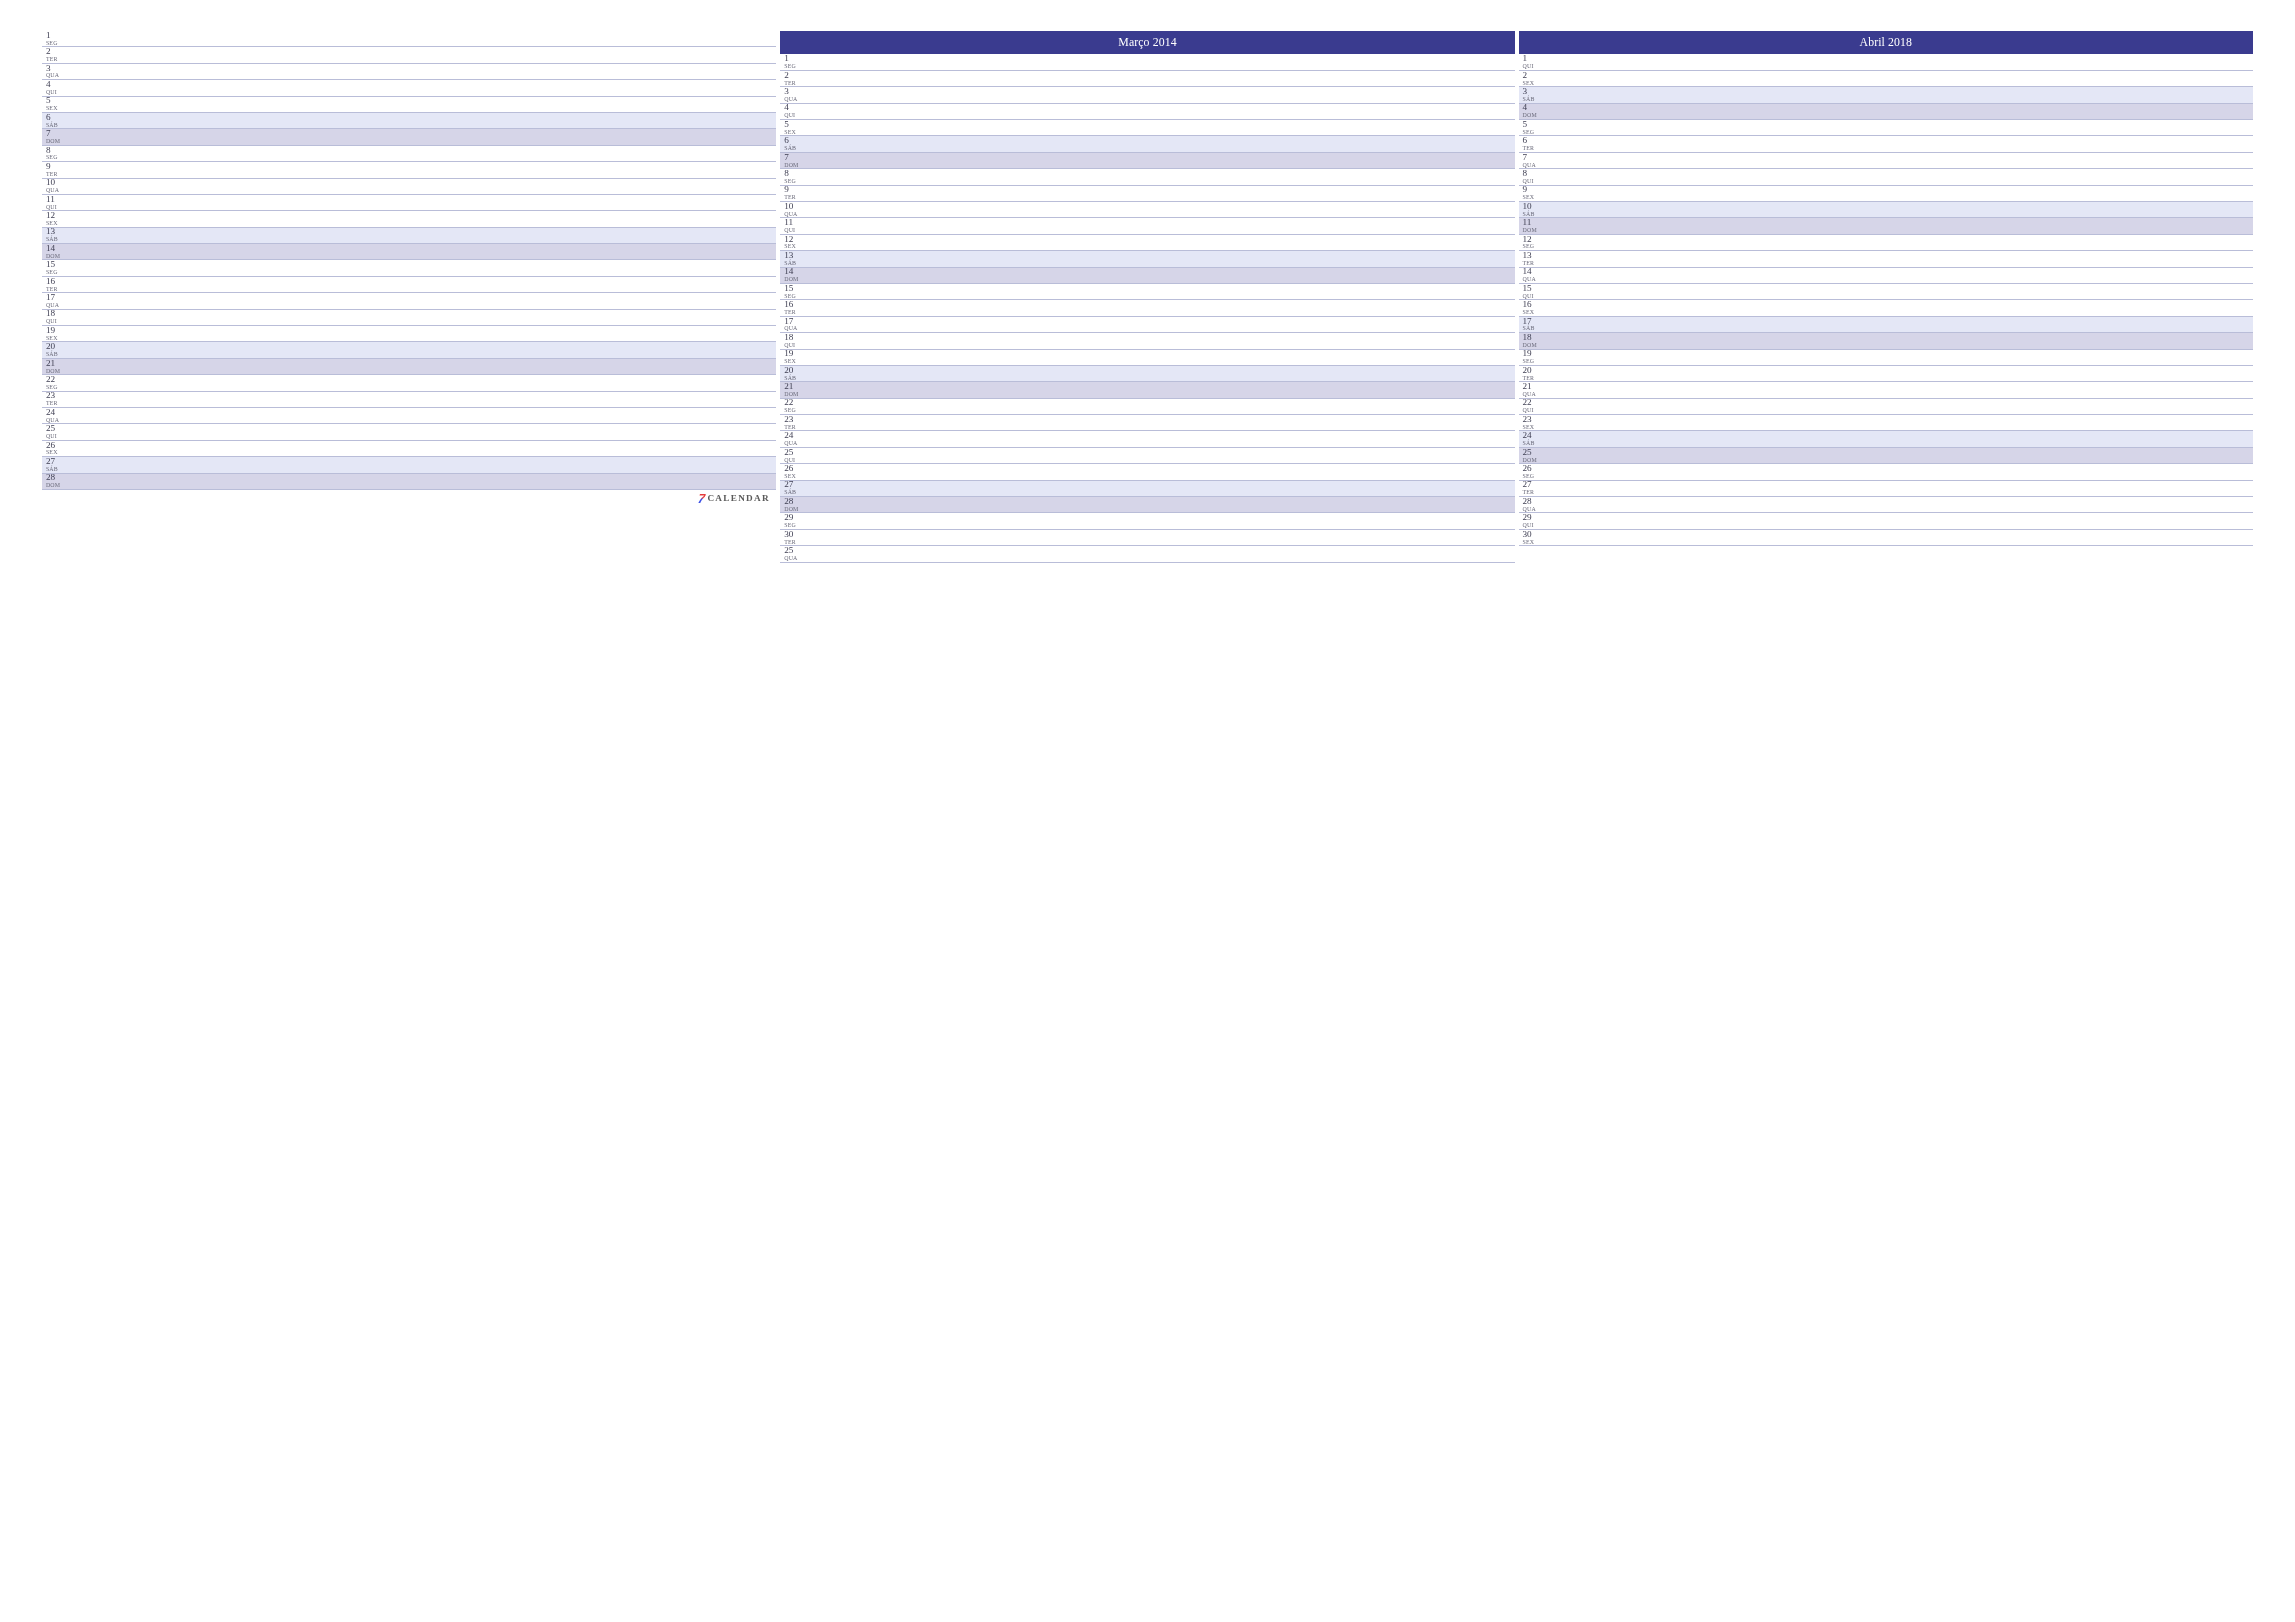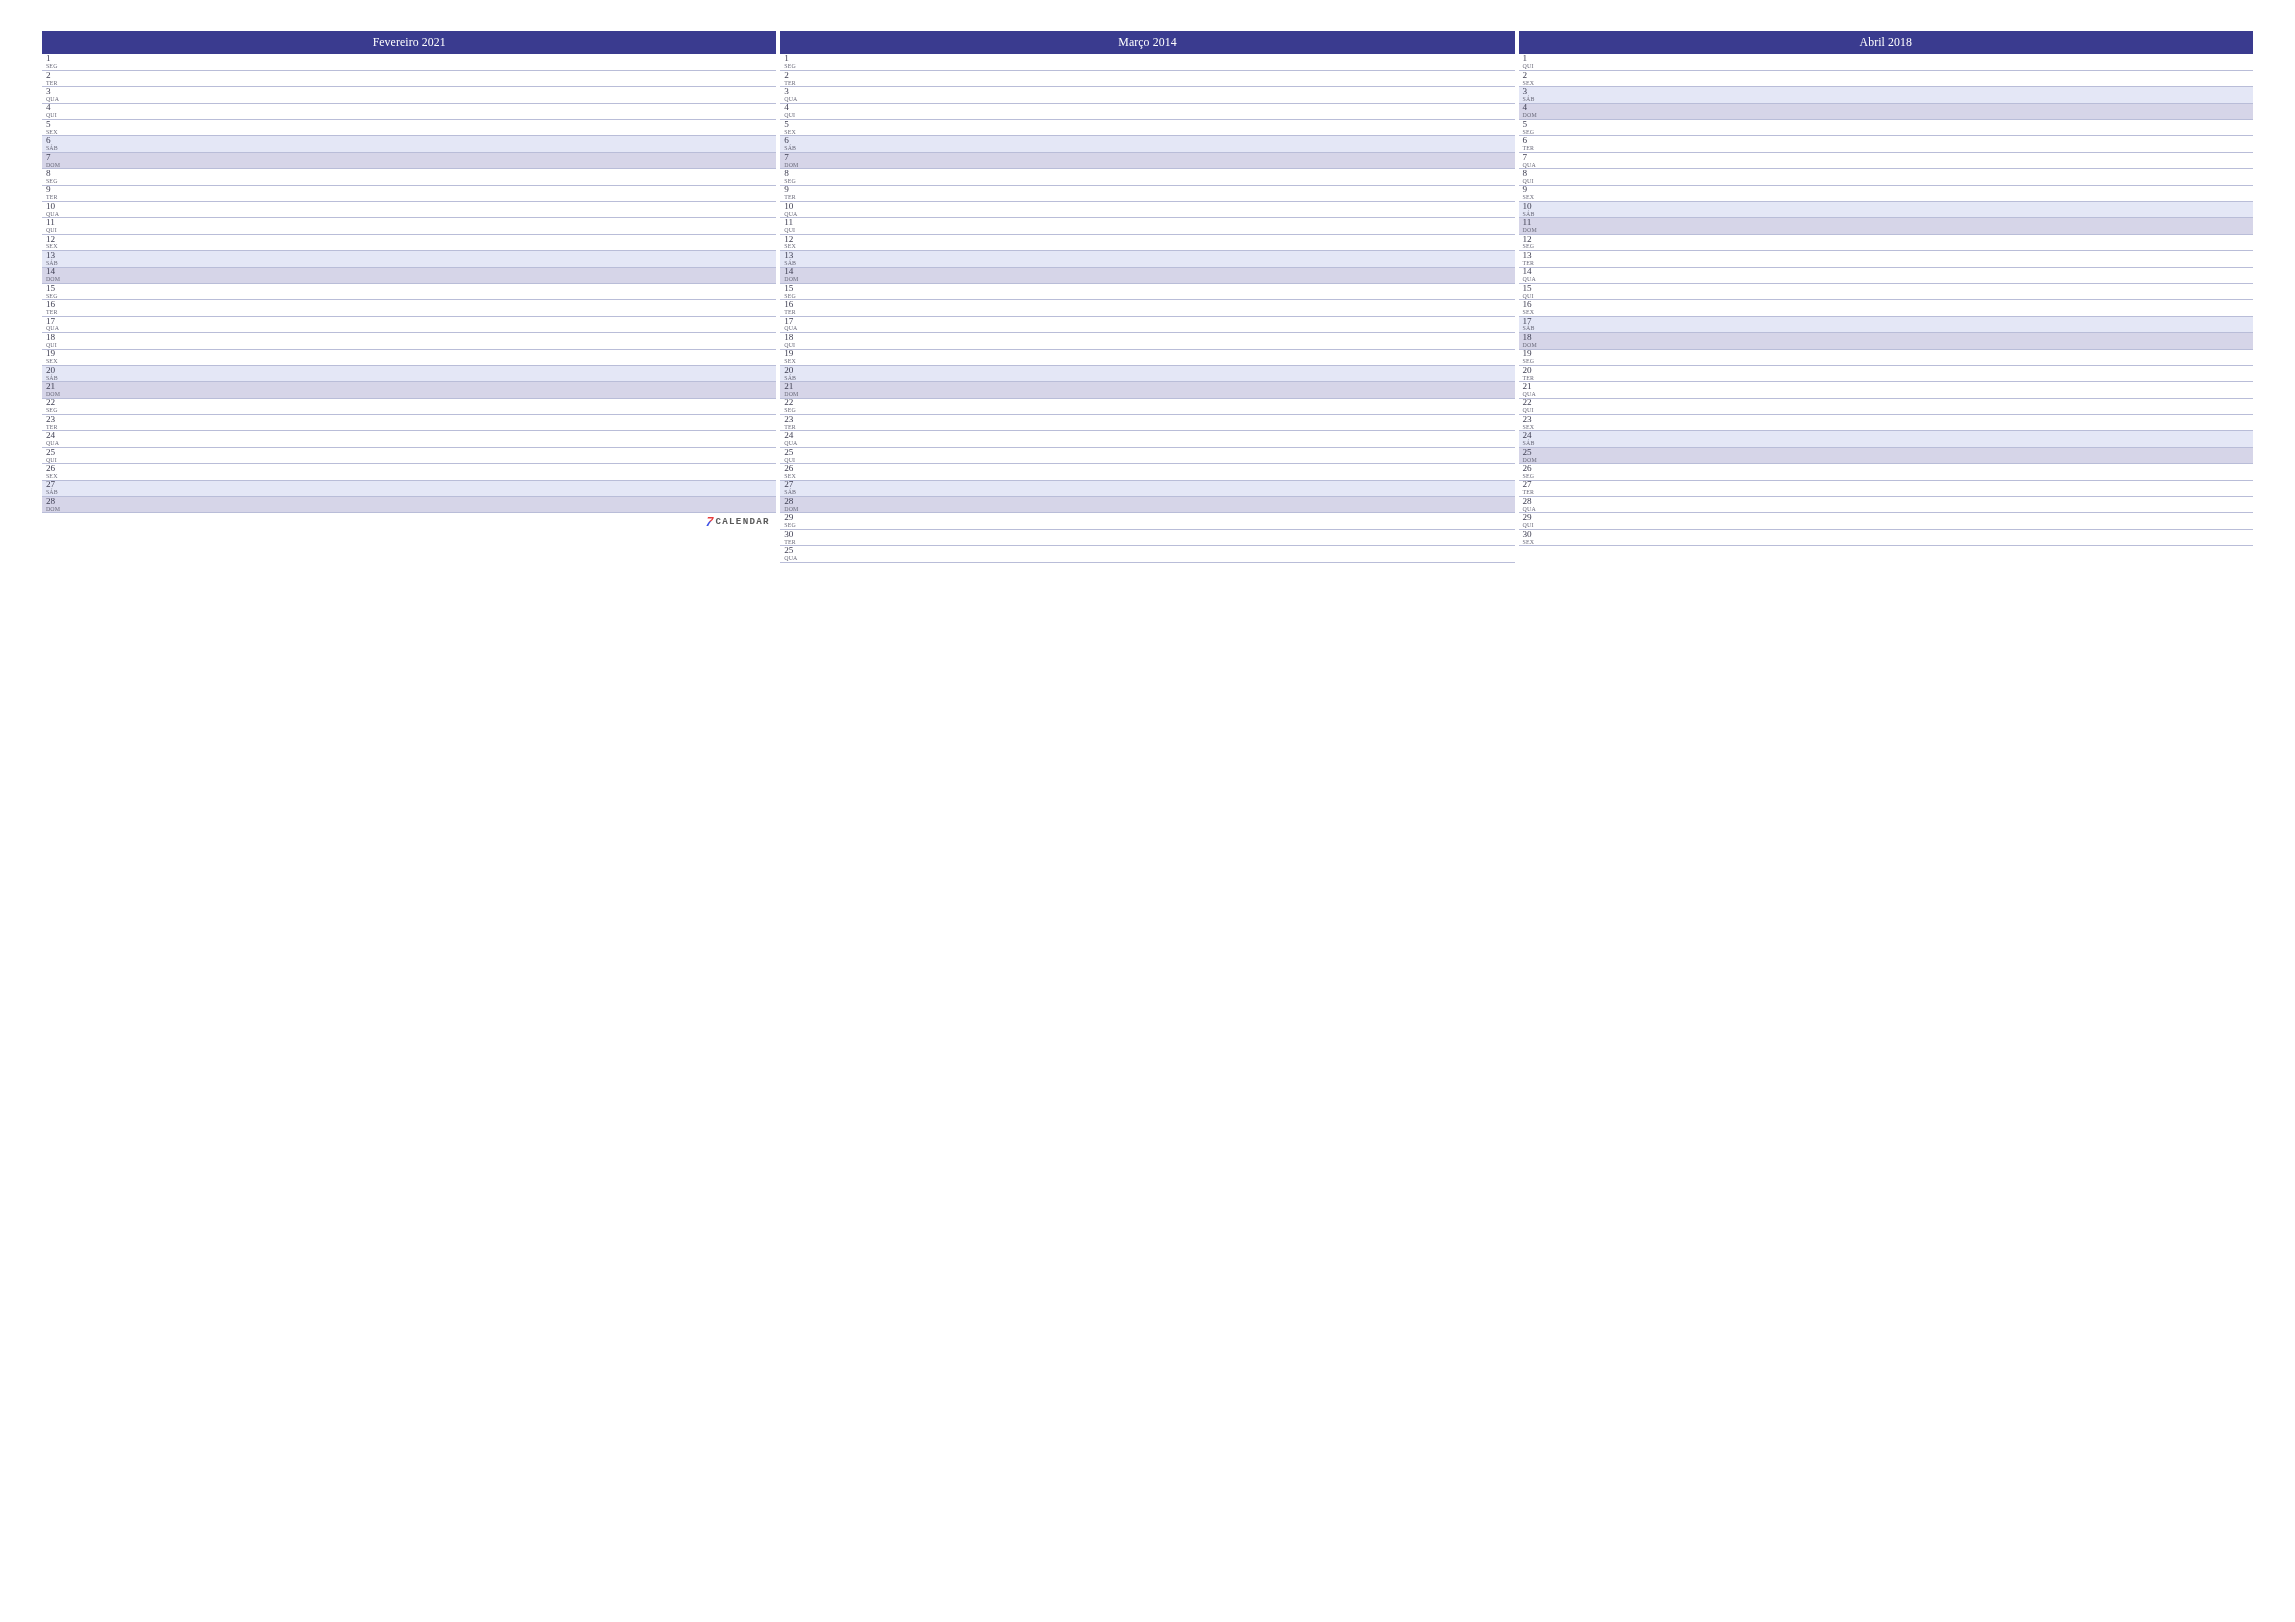--- a/index.html
+++ b/index.html
@@ -87,30 +87,29 @@
     background:linear-gradient(180deg,#e63b3b 0 50%,#3b4fe6 50% 100%);
     -webkit-background-clip:text;
     background-clip:text;
     color:transparent;
     transform:skewX(-10deg);
   }
   .brand-word{
     font-weight:800;
     font-size:9.2px;
     letter-spacing:1.3px;
-    font-family:Liberation Mono, monospace;
+    font-family:Liberation Serif, serif;
     color:#5a5a5a;
   }
 </style>
 </head>
 <body>
 
 <div class="calendar" id="calendar-root">
     <div class="month-col">
-      <div class="month-header">Fevereiro 2021</div>
       <div class="days">
         <div class="day-row">
           <div class="day-label">
             <div class="day-num">1</div>
             <div class="day-dow">SEG</div>
           </div>
           <div class="day-space"></div>
         </div>
         <div class="day-row">
           <div class="day-label">

